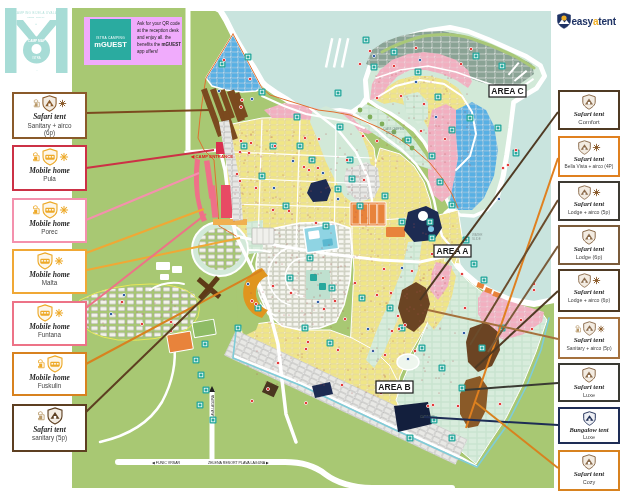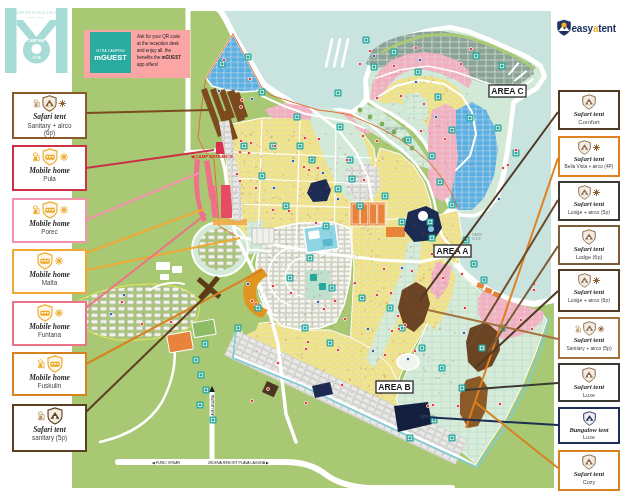--- a/index.html
+++ b/index.html
@@ -1008,29 +1008,29 @@
 <rect x="5" y="8" width="11.5" height="65" fill="#a7dcd6"></rect>
 <rect x="56" y="8" width="11.5" height="65" fill="#a7dcd6"></rect>
 <polygon points="16.5,20 23,20 36.5,37 50,20 56.5,20 56.5,24.5 36.5,48 16.5,24.5" fill="#a7dcd6"></polygon>
 <circle cx="36.5" cy="50" r="13.5" fill="#a7dcd6"></circle>
 <circle cx="36.5" cy="49" r="5" fill="#ffffff"></circle>
 <text x="36.5" y="41.8" font-size="3.2" fill="#ffffff" text-anchor="middle" font-family="Liberation Sans,sans-serif" font-weight="bold">CAMP MAP</text>
 <text x="36.5" y="58.5" font-size="2.8" fill="#ffffff" text-anchor="middle" font-family="Liberation Sans,sans-serif">ISTRA</text>
 <text x="36.5" y="70" font-size="2" fill="#a7dcd6" text-anchor="middle" font-family="Liberation Sans,sans-serif">_________</text>
 </svg></div>
 
-<div style="position:absolute;left:84px;top:30px;width:106px;height:48px;background:#fca5a5">
+<div style="position:absolute;left:84px;top:17px;width:98px;height:48px;background:#f0abfc">
 <div style="position:absolute;left:6px;top:2px;width:41px;height:41px;background:#2aaba0;color:#fff;text-align:center">
 <div style="font-size:3.2px;margin-top:17px;font-family:'Liberation Sans',sans-serif;letter-spacing:0.3px">ISTRA CAMPING</div>
 <div style="font-size:7.5px;font-weight:bold;font-family:'Liberation Sans',sans-serif">mGUEST</div>
 </div>
 <div style="position:absolute;left:53px;top:4px;width:46px;font-size:4.5px;line-height:1.55;color:#222;font-family:'Liberation Sans',sans-serif">Ask for your QR code at the reception desk and enjoy all. the benefits the <b>mGUEST</b> app offers!</div>
 </div>
 
-<div style="position:absolute;left:556px;top:19px;width:64px;height:18px">
+<div style="position:absolute;left:556px;top:12px;width:64px;height:18px">
 <svg width="64" height="18" viewBox="0 0 64 18">
 <path d="M8 1 L14.5 3 V9 C14.5 13.5 8 16.5 8 16.5 C8 16.5 1.5 13.5 1.5 9 V3 Z" fill="#1e3264" stroke="#1e3264" stroke-width="0.5"></path>
 <circle cx="8" cy="6" r="2.6" fill="#f0b028"></circle>
 <path d="M2.5 12 L6 7.5 L8.5 10.5 L10.5 8 L13.5 12 Z" fill="#ffffff"></path>
 <text x="15.5" y="12.5" font-size="10" font-weight="bold" letter-spacing="-0.2" fill="#1e3264" font-family="Liberation Sans,sans-serif">easy<tspan fill="#f0b028">a</tspan>tent</text>
 </svg></div>
 
 <div style="position:absolute;left:12px;top:92px;width:75px;height:47px;background:#ffffff;border:2.5px solid #8a5a2a;box-sizing:border-box;text-align:center;overflow:hidden">
       <div style="margin-top:1px;line-height:1"><svg width="9" height="9" viewBox="0 0 16 16" style="vertical-align:middle">
           <path d="M4 6 L10 6 L10 2.5 L7.5 1 L4 2.5 Z M11 6 L13 6 L13 14 L4 14 L4 11" fill="none" stroke="#b89868" stroke-width="1.3"></path>

